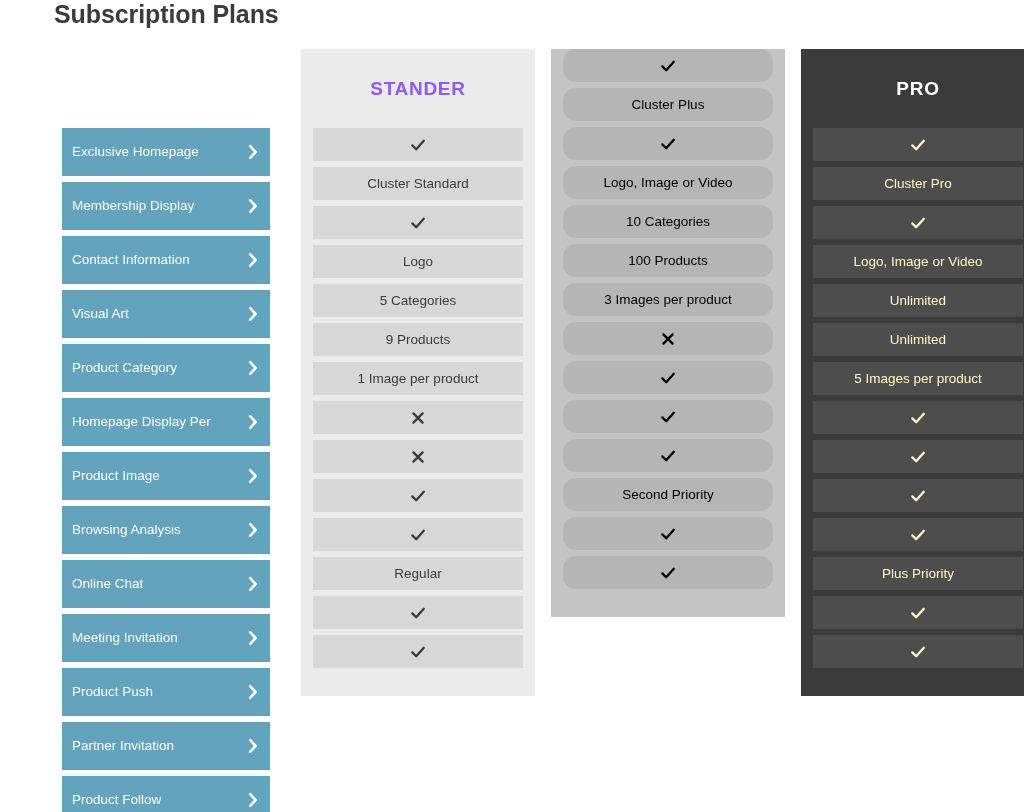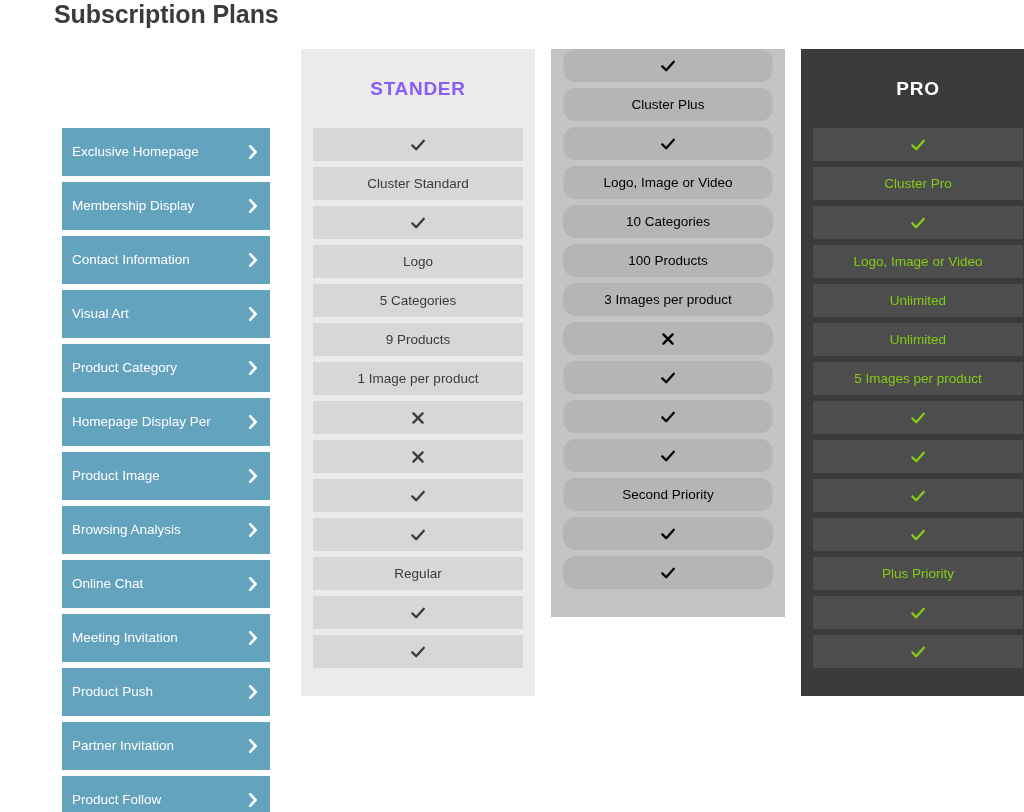--- a/index.html
+++ b/index.html
@@ -95,21 +95,21 @@
   .plan--stander { left: 269px; background: #ebebeb; }
   .plan--stander .plan-header { color: #8b5cf6; }
   .plan--stander .cell { background: #d7d7d7; color: #3b3b3b; }
   
   .plan--plus { left: 519px; background: #c4c4c4; }
   .plan--plus .plan-header { color: #3b3b3b; }
   .plan--plus .cell { background: #b5b5b5; color: #000000; border-radius: 13px; }
   
   .plan--pro { left: 769px; background: #3b3b3b; }
   .plan--pro .plan-header { color: #ffffff; }
-  .plan--pro .cell { background: #4d4d4d; color: #84cc16; }
+  .plan--pro .cell { background: #4d4d4d; color: #fef9c3; }
 </style>
 </head>
 <body>
 
 <div id="root">
 
   <div class="page-title">Subscription Plans</div>
 
   <div class="feature-list" id="feature-list">
       <div class="feature-item">

